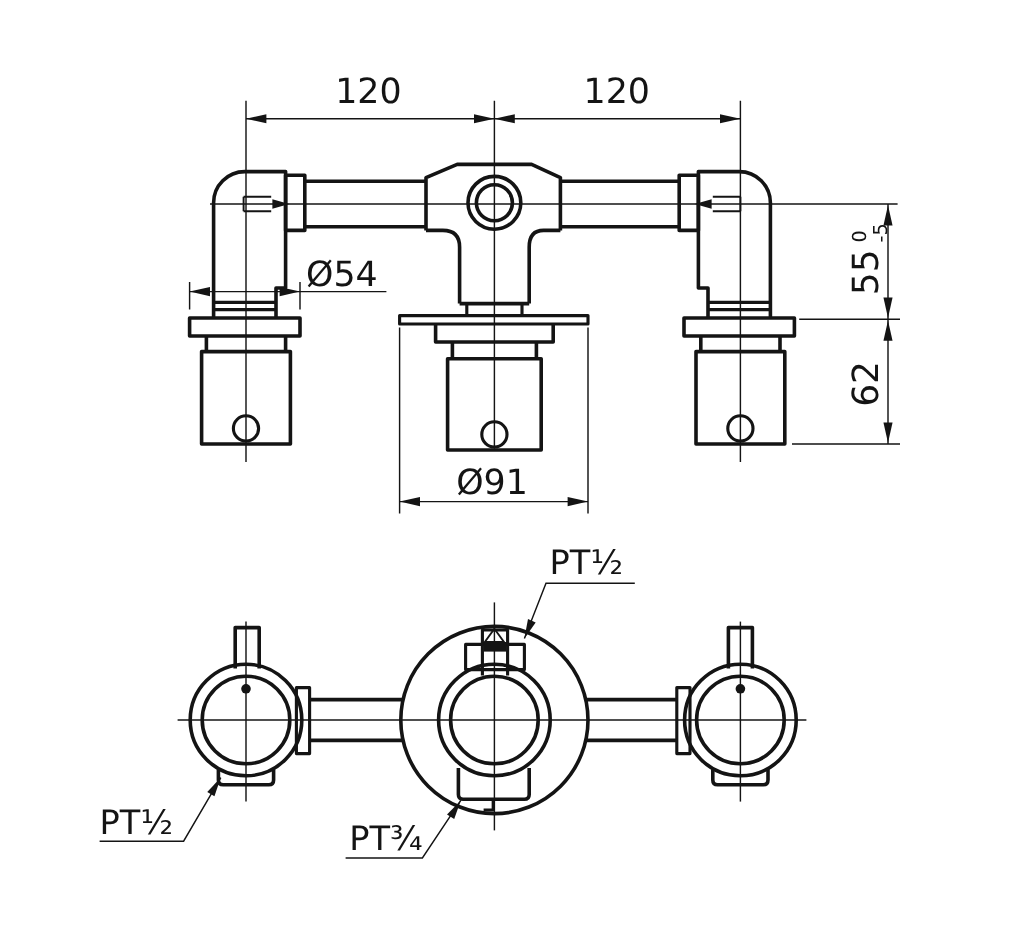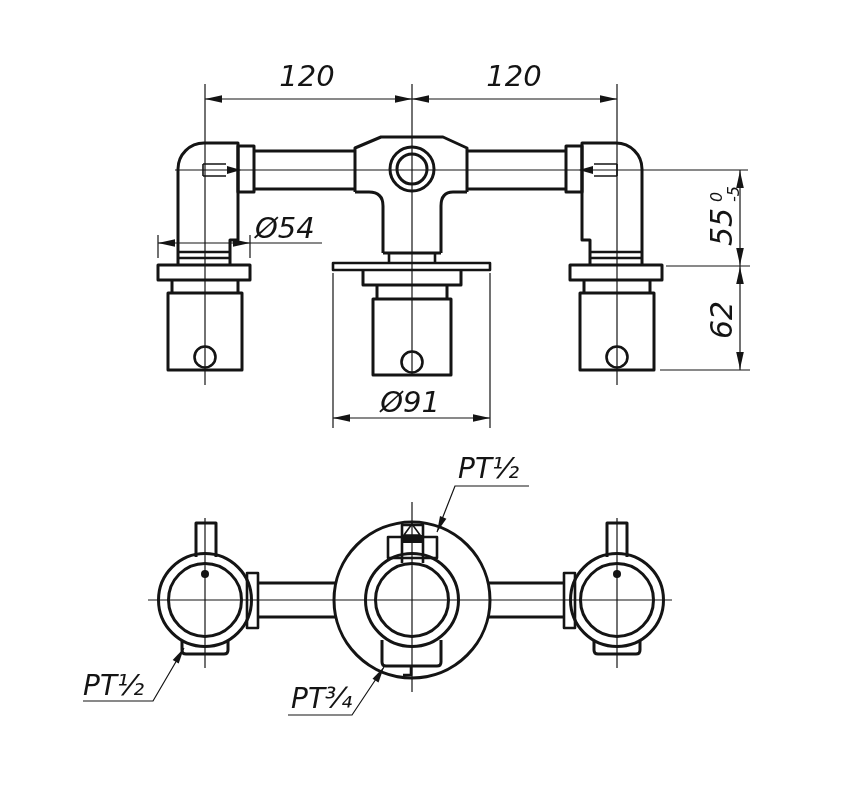--- a/index.html
+++ b/index.html
@@ -1,16 +1,16 @@
 <!DOCTYPE html>
 <html><head>
 <meta charset="utf-8">
 <style>
   html,body{margin:0;padding:0;background:#ffffff;}
-  .page{width:848px;height:790px;background:#ffffff;position:relative;overflow:hidden;font-style:italic;}
+  .page{width:848px;height:790px;background:#ffffff;position:relative;overflow:hidden;}
   svg{display:block;}
   .outline{stroke:#141414;stroke-width:3;fill:none;stroke-linejoin:round;}
   .outline-med{stroke:#141414;stroke-width:2.6;fill:none;stroke-linejoin:round;}
   .thin{stroke:#141414;stroke-width:1.2;fill:none;}
   .thin15{stroke:#141414;stroke-width:1.6;fill:none;}
   .fillb{fill:#141414;stroke:none;}
   text{font-family:"DejaVu Sans","Liberation Sans",sans-serif;fill:#141414;}
   .dimtext{font-size:29px;}
   .dimtext30{font-size:30px;}
   .lbltext{font-size:28px;}

